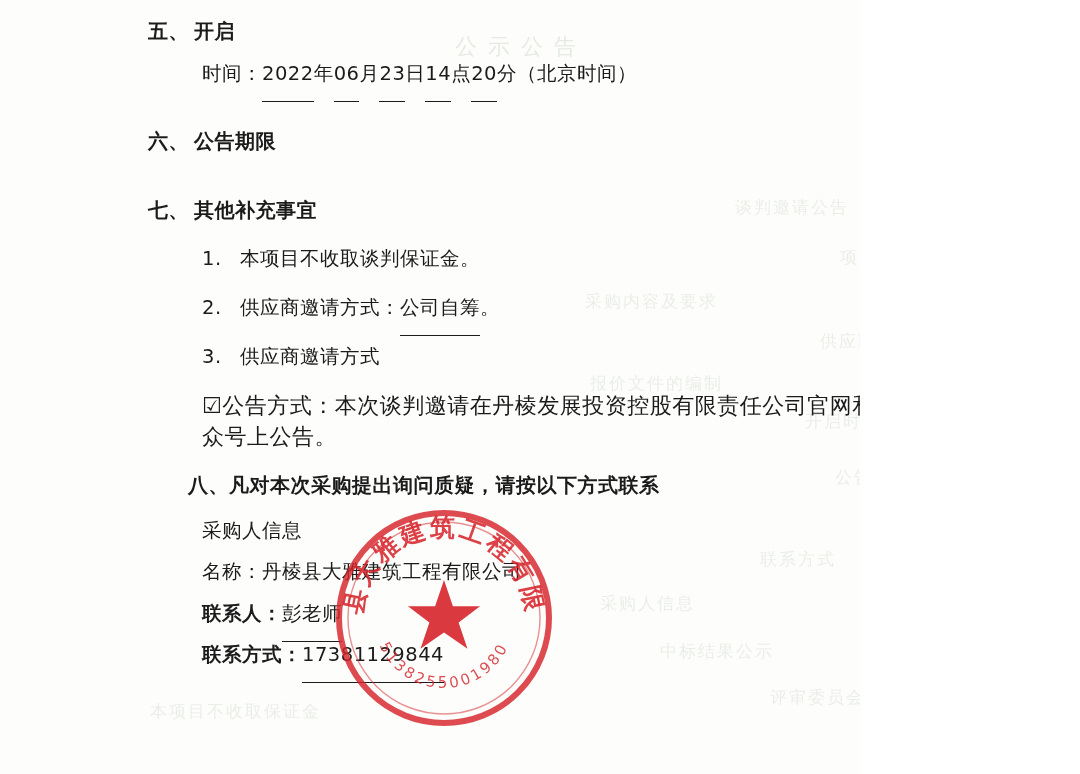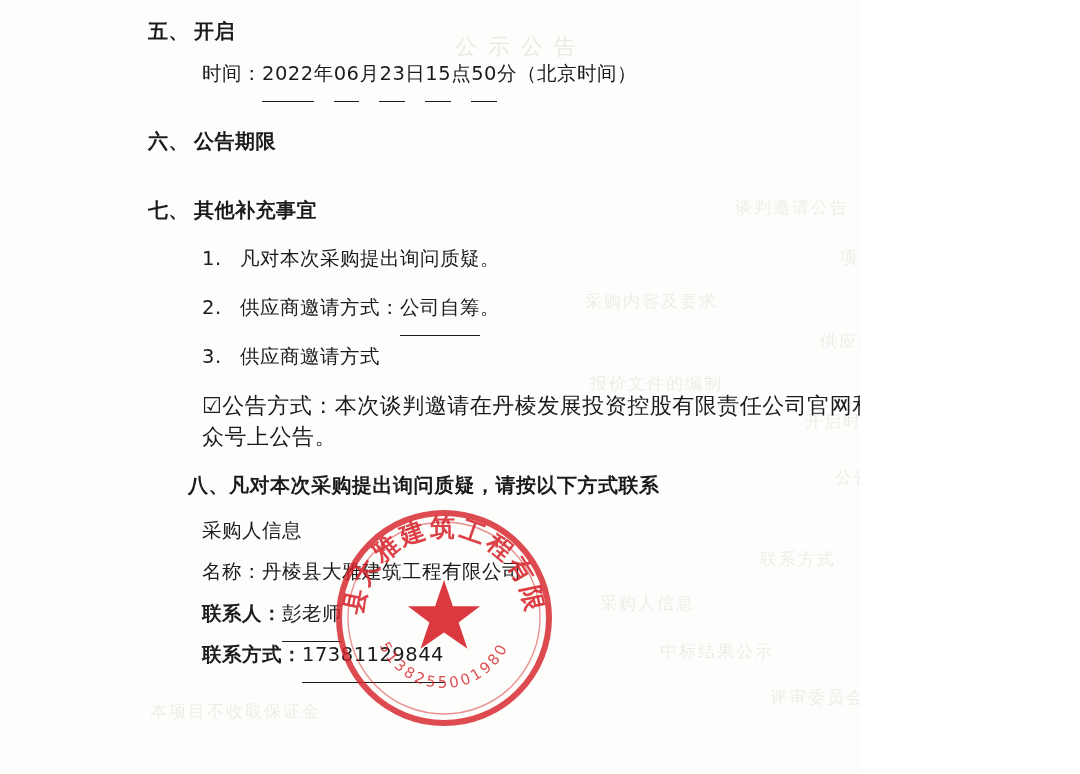--- a/index.html
+++ b/index.html
@@ -118,21 +118,21 @@
     <div style="height:18px"></div>
 
     <div class="h-line">
       <span class="h-num">五、</span>
       <span>开启</span>
     </div>
 
     <div style="height:19px"></div>
 
     <div class="body-line nowrap">
-      <span>时间：</span><span class="u">2022</span><span>年</span><span class="u">06</span><span>月</span><span class="u">23</span><span>日</span><span class="u">15</span><span>点</span><span class="u">50</span><span>分</span><span>（北京时间）</span>
+      <span>时间：</span><span class="u">2022</span><span>年</span><span class="u">06</span><span>月</span><span class="u">23</span><span>日</span><span class="u">14</span><span>点</span><span class="u">20</span><span>分</span><span>（北京时间）</span>
     </div>
 
     <div style="height:21px"></div>
 
 
     <div style="height:23px"></div>
 
     <div class="h-line">
       <span class="h-num">六、</span>
       <span>公告期限</span>
@@ -145,21 +145,21 @@
 
     <div class="h-line">
       <span class="h-num">七、</span>
       <span>其他补充事宜</span>
     </div>
 
     <div style="height:21px"></div>
 
     <div class="list-item">
       <span class="li-num">1.</span>
-      <span>凡对本次采购提出询问质疑。</span>
+      <span>本项目不收取谈判保证金。</span>
     </div>
 
     <div style="height:22px"></div>
 
     <div class="list-item">
       <span class="li-num">2.</span>
       <span><span>供应商邀请方式：</span><span class="u">公司自筹</span><span>。</span></span>
     </div>
 
     <div style="height:22px"></div>

